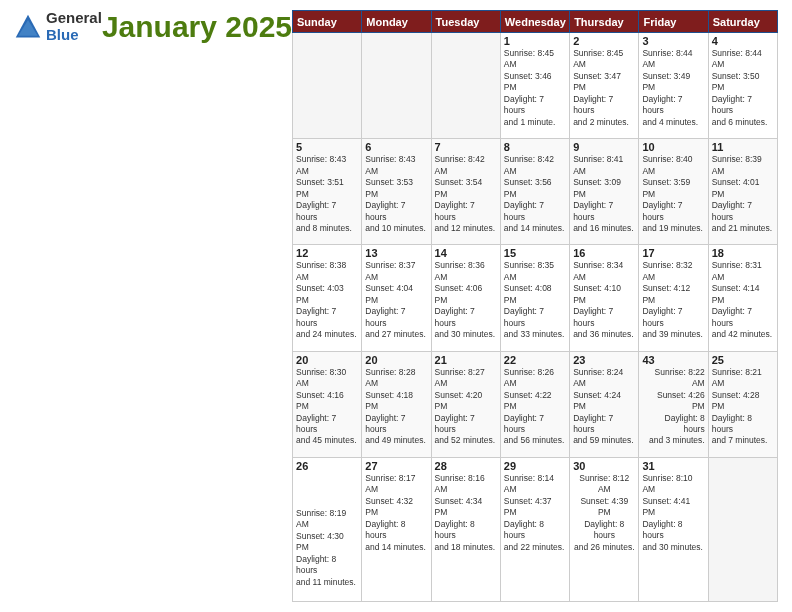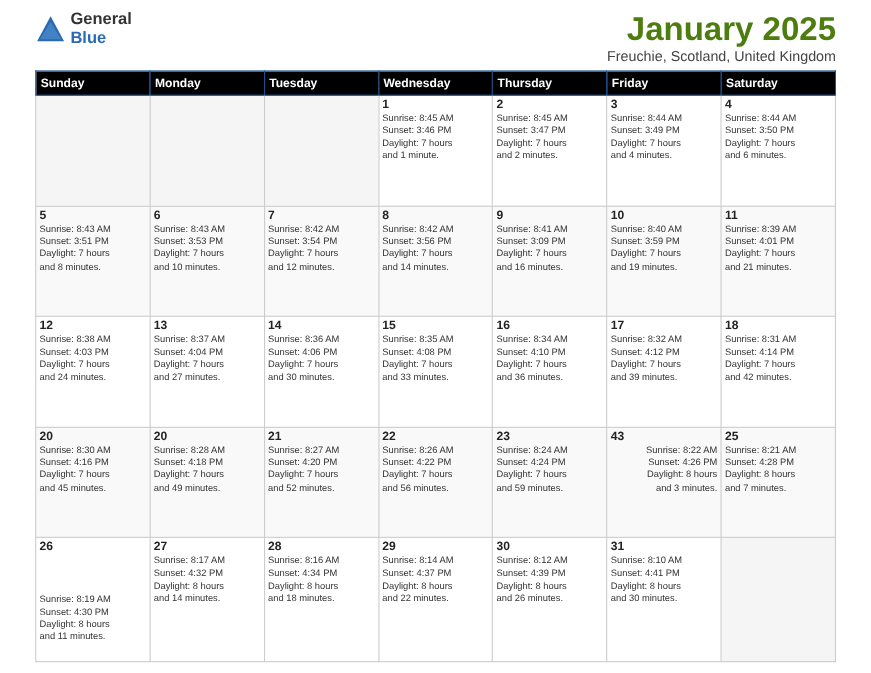--- a/index.html
+++ b/index.html
@@ -6,23 +6,22 @@
     body {
       font-family: Arial, sans-serif;
       background: #fff;
       width: 792px;
       height: 612px;
       overflow: hidden;
     }
     .page {
       width: 792px;
       height: 612px;
-      padding: 10px 32px;
+      padding: 10px 14px;
       display: flex;
-      flex-direction: column;
     }
     .header {
       display: flex;
       justify-content: space-between;
       align-items: flex-start;
       margin-bottom: 6px;
     }
     .logo {
       display: flex;
       align-items: center;
@@ -61,21 +60,21 @@
       color: #444;
     }
     .calendar {
       flex: 1;
       border: 1px solid #ccc;
       border-collapse: collapse;
       width: 100%;
       table-layout: fixed;
     }
     .calendar th {
-      background: #000000;
+      background: #7f1d1d;
       color: #fff;
       font-size: 11px;
       font-weight: bold;
       padding: 4px 2px;
       text-align: left;
       padding-left: 4px;
       border: 1px solid #1e5090;
     }
     .calendar td {
       border: 1px solid #ccc;
@@ -124,21 +123,20 @@
         <polygon points="16,2 30,28 2,28" fill="#2a6ab5"></polygon>
         <polygon points="16,8 27,26 5,26" fill="#5a9ad5" opacity="0.5"></polygon>
       </svg>
       <div class="logo-text">
         <span class="logo-general">General</span>
         <span class="logo-blue">Blue</span>
       </div>
     </div>
     <div class="title-block">
       <div class="month-title">January 2025</div>
-      <div class="location">Freuchie, Scotland, United Kingdom</div>
     </div>
   </div>
 
   <table class="calendar">
     <thead>
       <tr>
         <th>Sunday</th>
         <th>Monday</th>
         <th>Tuesday</th>
         <th>Wednesday</th>
@@ -358,21 +356,21 @@
           </td>
           <td>
             <span class="day-number">29</span>
             <div class="day-info" style="white-space: pre-line;">Sunrise: 8:14 AM
 Sunset: 4:37 PM
 Daylight: 8 hours
 and 22 minutes.</div>
           </td>
           <td>
             <span class="day-number">30</span>
-            <div class="day-info" style="white-space: pre-line;">Sunrise: 8:12 AM
+            <div class="day-info" style="white-space: pre-line; text-align: center;">Sunrise: 8:12 AM
 Sunset: 4:39 PM
 Daylight: 8 hours
 and 26 minutes.</div>
           </td>
           <td>
             <span class="day-number">31</span>
             <div class="day-info" style="white-space: pre-line;">Sunrise: 8:10 AM
 Sunset: 4:41 PM
 Daylight: 8 hours
 and 30 minutes.</div>

